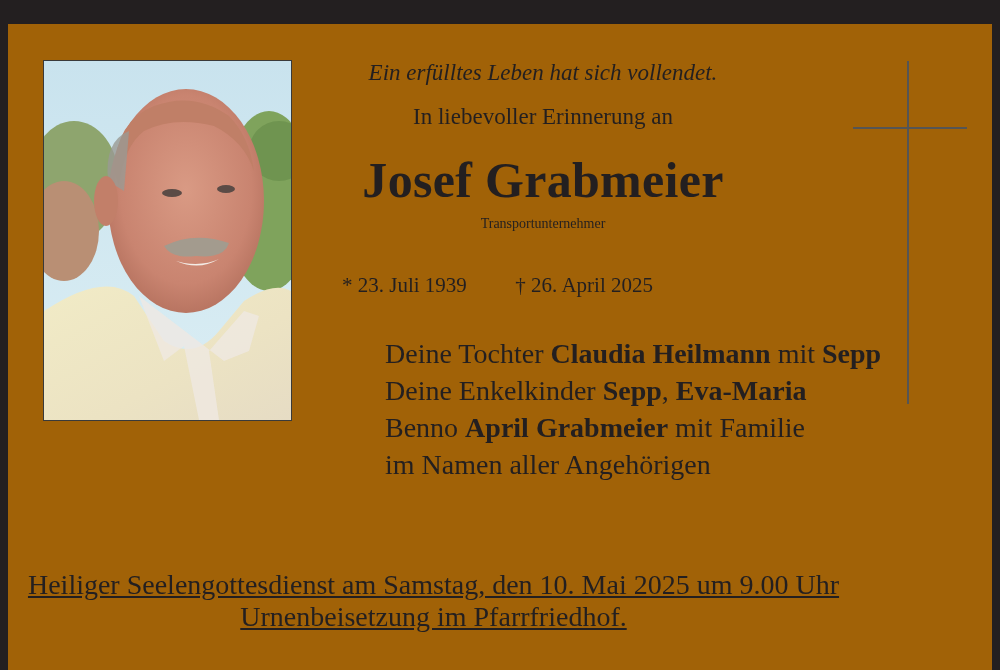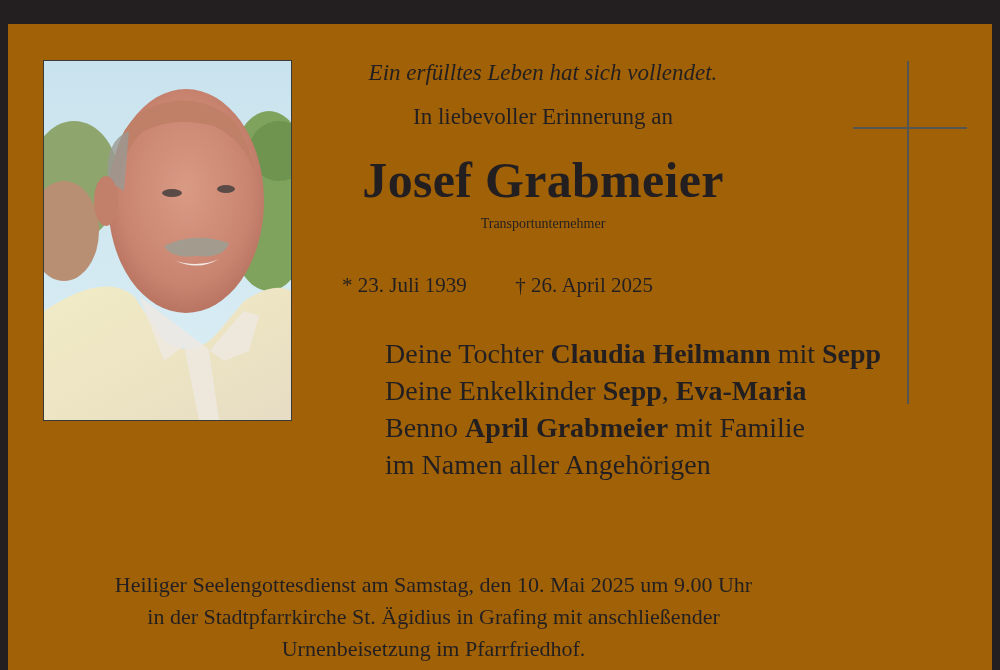--- a/index.html
+++ b/index.html
@@ -45,21 +45,21 @@
       position: absolute; top: 246px; left: 334px; font-size: 21px; line-height: 30px; white-space: nowrap;
     }
     .dates .gap { display: inline-block; width: 38px; }
     .family {
       position: absolute; left: 333px; top: 311px; font-size: 28px; line-height: 37px; margin-left: 44px;
     }
     .family .line { white-space: nowrap; }
     .family b { font-weight: bold; }
     .service {
       position: absolute; left: 0; width: 851px; top: 545px; text-align: center;
-      font-size: 22px; line-height: 32px;
+      font-size: 28px; line-height: 32px; text-decoration: underline;
     }
   </style>
 </head>
 <body>
 
 <div class="card">
 
   <div class="photo">
     <svg viewBox="0 0 247 359" preserveAspectRatio="none">
       <defs>
@@ -122,17 +122,16 @@
     <div class="line">
       <span>Benno </span><b>April Grabmeier</b><span> mit Familie</span>
     </div>
     <div class="line">
       <span>im Namen aller Angehörigen</span>
     </div>
   </div>
 
   <div class="service">
     <div>Heiliger Seelengottesdienst am Samstag, den 10. Mai 2025 um 9.00 Uhr</div>
-    <div>in der Stadtpfarrkirche St. Ägidius in Grafing mit anschließender</div>
     <div>Urnenbeisetzung im Pfarrfriedhof.</div>
   </div>
 
 </div>
 
 </body></html>

